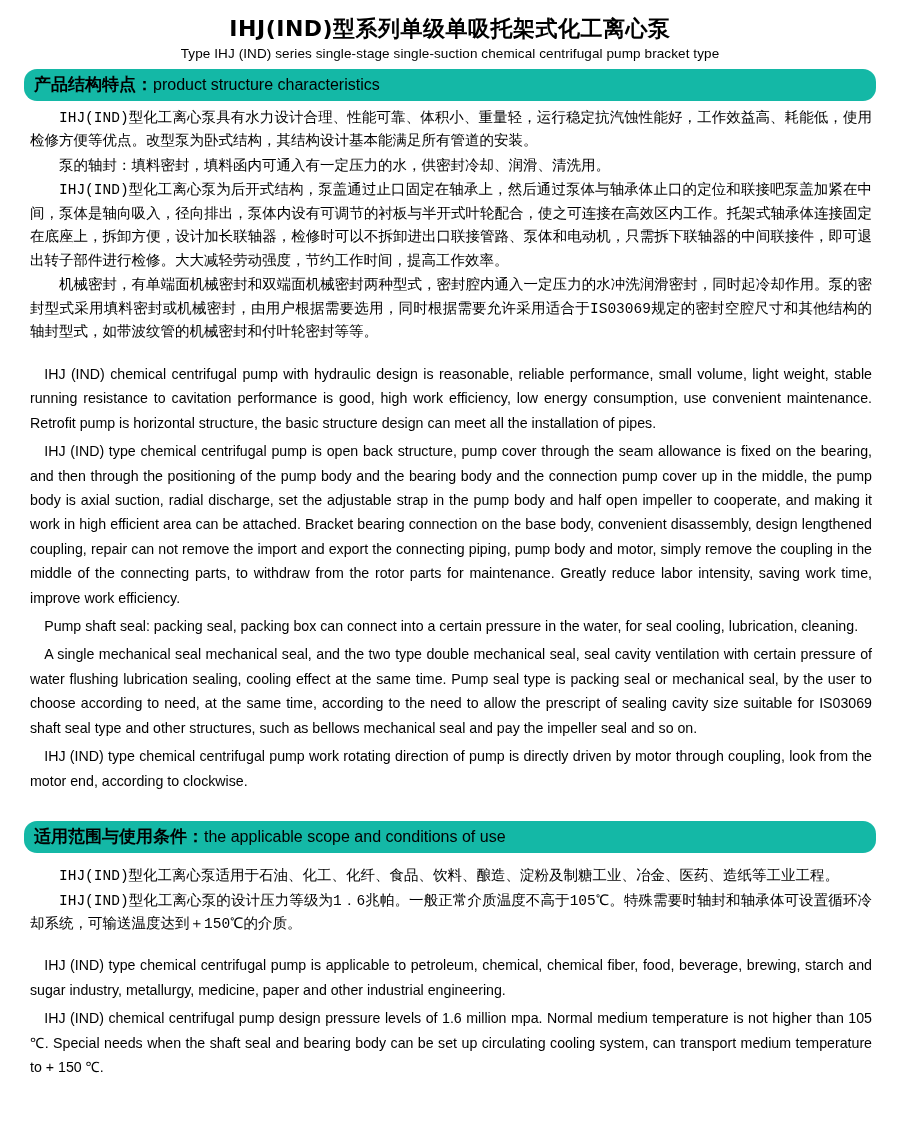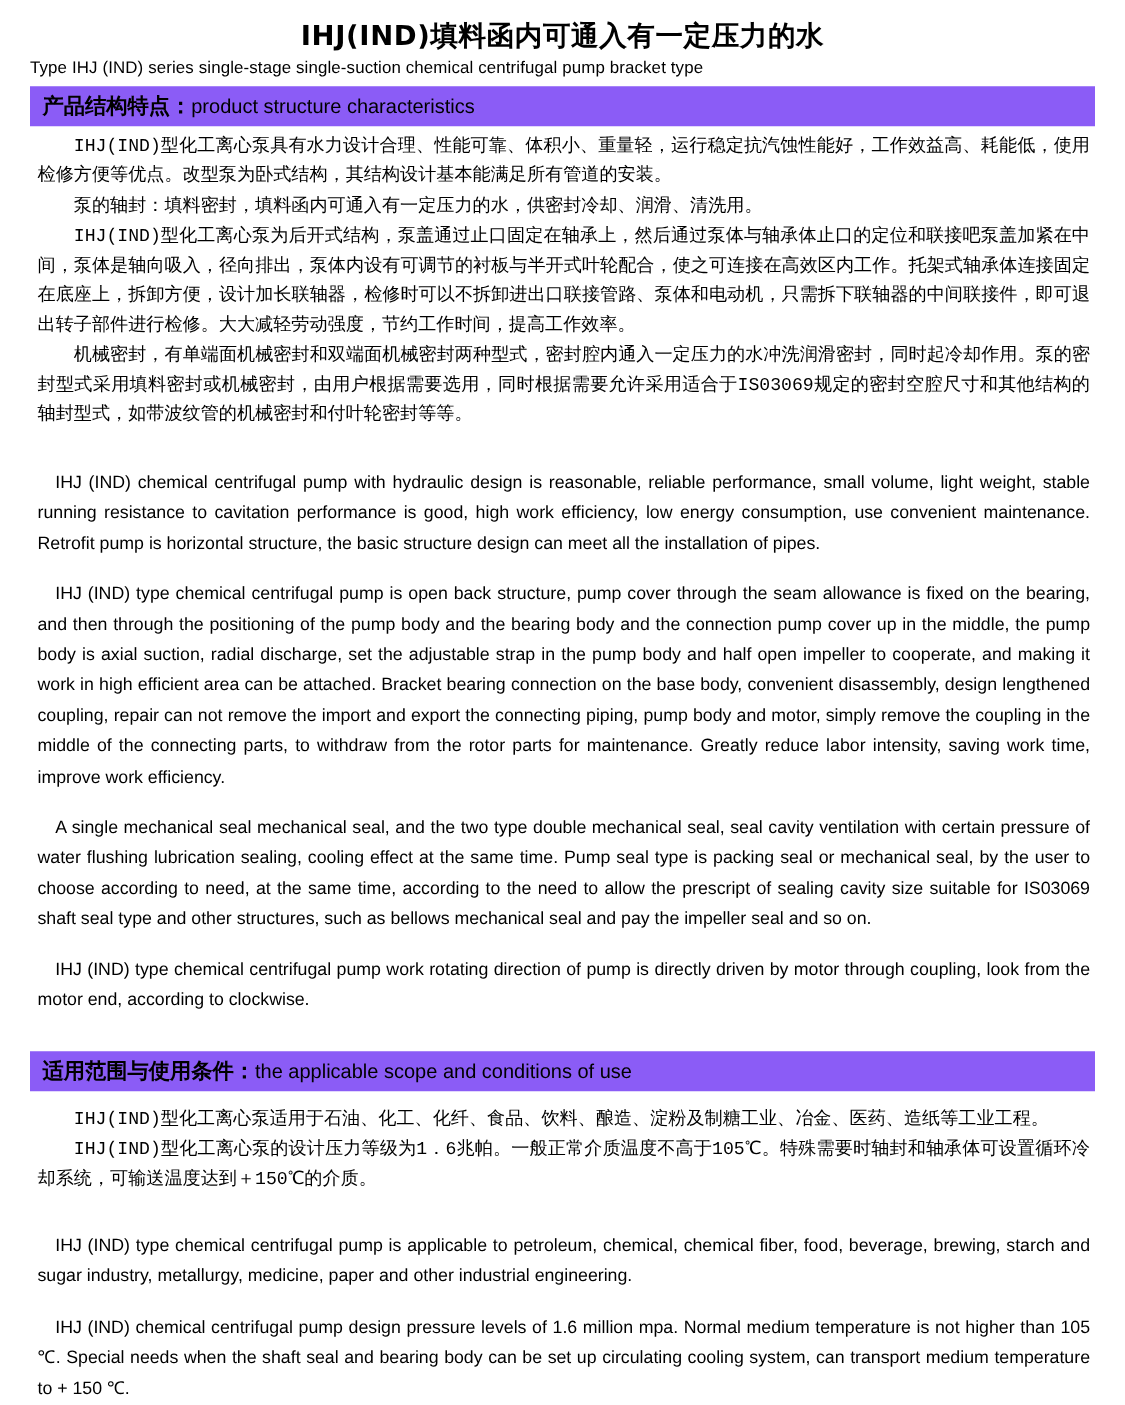--- a/index.html
+++ b/index.html
@@ -22,34 +22,35 @@
   }
   .title-cn {
     text-align: center;
     font-size: 22px;
     font-weight: bold;
     letter-spacing: 0.5px;
     margin: 4px 0 2px 0;
     font-family: "DejaVu Sans", "Liberation Sans", sans-serif;
   }
   .title-en {
-    text-align: left;
+    text-align: center;
     font-size: 13.5px;
     font-weight: normal;
     margin: 0 0 8px 0;
     letter-spacing: 0.1px;
   }
   .section-bar {
-    background: #8b5cf6;
+    background: #14b8a6;
     padding: 4px 10px 5px 10px;
     margin: 6px 0 6px 0;
     font-size: 17px;
     font-weight: bold;
     color: #000;
     font-family: "DejaVu Sans", "Liberation Sans", sans-serif;
+    border-radius: 13px;
   }
   .section-bar .cn {
     font-size: 17px;
     font-weight: bold;
   }
   .section-bar .en {
     font-size: 16px;
     font-weight: normal;
     font-family: "Liberation Sans", sans-serif;
   }
@@ -60,55 +61,56 @@
     text-justify: inter-ideograph;
     margin: 0 0 1px 0;
     text-indent: 2em;
     font-family: Liberation Mono, monospace;
     padding: 0 4px 0 6px;
   }
   .p-en {
     font-size: 14.2px;
     line-height: 1.72;
     text-align: justify;
-    margin: 16px 0 2px 0;
+    margin: 4px 0 2px 0;
     text-indent: 1em;
     padding: 0 4px 0 6px;
   }
   .block-gap {
     height: 12px;
   }
   .block-gap-sm {
     height: 6px;
   }
   .block-gap-lg {
     height: 20px;
   }
 </style>
 </head>
 <body>
 
 <div class="page">
 
-  <div class="title-cn">IHJ(IND)填料函内可通入有一定压力的水</div>
+  <div class="title-cn">IHJ(IND)型系列单级单吸托架式化工离心泵</div>
   <div class="title-en">Type IHJ (IND) series single-stage single-suction chemical centrifugal pump bracket type</div>
 
   <div class="section-bar">
     <span class="cn">产品结构特点：</span><span class="en">product structure characteristics</span>
   </div>
 
   <p class="p-cn">IHJ(IND)型化工离心泵具有水力设计合理、性能可靠、体积小、重量轻，运行稳定抗汽蚀性能好，工作效益高、耗能低，使用检修方便等优点。改型泵为卧式结构，其结构设计基本能满足所有管道的安装。</p>
   <p class="p-cn">泵的轴封：填料密封，填料函内可通入有一定压力的水，供密封冷却、润滑、清洗用。</p>
   <p class="p-cn">IHJ(IND)型化工离心泵为后开式结构，泵盖通过止口固定在轴承上，然后通过泵体与轴承体止口的定位和联接吧泵盖加紧在中间，泵体是轴向吸入，径向排出，泵体内设有可调节的衬板与半开式叶轮配合，使之可连接在高效区内工作。托架式轴承体连接固定在底座上，拆卸方便，设计加长联轴器，检修时可以不拆卸进出口联接管路、泵体和电动机，只需拆下联轴器的中间联接件，即可退出转子部件进行检修。大大减轻劳动强度，节约工作时间，提高工作效率。</p>
   <p class="p-cn">机械密封，有单端面机械密封和双端面机械密封两种型式，密封腔内通入一定压力的水冲洗润滑密封，同时起冷却作用。泵的密封型式采用填料密封或机械密封，由用户根据需要选用，同时根据需要允许采用适合于IS03069规定的密封空腔尺寸和其他结构的轴封型式，如带波纹管的机械密封和付叶轮密封等等。</p>
 
   <div class="block-gap"></div>
 
   <p class="p-en">IHJ (IND) chemical centrifugal pump with hydraulic design is reasonable, reliable performance, small volume, light weight, stable running resistance to cavitation performance is good, high work efficiency, low energy consumption, use convenient maintenance. Retrofit pump is horizontal structure, the basic structure design can meet all the installation of pipes.</p>
   <p class="p-en">IHJ (IND) type chemical centrifugal pump is open back structure, pump cover through the seam allowance is fixed on the bearing, and then through the positioning of the pump body and the bearing body and the connection pump cover up in the middle, the pump body is axial suction, radial discharge, set the adjustable strap in the pump body and half open impeller to cooperate, and making it work in high efficient area can be attached. Bracket bearing connection on the base body, convenient disassembly, design lengthened coupling, repair can not remove the import and export the connecting piping, pump body and motor, simply remove the coupling in the middle of the connecting parts, to withdraw from the rotor parts for maintenance. Greatly reduce labor intensity, saving work time, improve work efficiency.</p>
+  <p class="p-en">Pump shaft seal: packing seal, packing box can connect into a certain pressure in the water, for seal cooling, lubrication, cleaning.</p>
   <p class="p-en">A single mechanical seal mechanical seal, and the two type double mechanical seal, seal cavity ventilation with certain pressure of water flushing lubrication sealing, cooling effect at the same time. Pump seal type is packing seal or mechanical seal, by the user to choose according to need, at the same time, according to the need to allow the prescript of sealing cavity size suitable for IS03069 shaft seal type and other structures, such as bellows mechanical seal and pay the impeller seal and so on.</p>
   <p class="p-en">IHJ (IND) type chemical centrifugal pump work rotating direction of pump is directly driven by motor through coupling, look from the motor end, according to clockwise.</p>
 
   <div class="block-gap-lg"></div>
 
   <div class="section-bar">
     <span class="cn">适用范围与使用条件：</span><span class="en">the applicable scope and conditions of use</span>
   </div>
 
   <div class="block-gap-sm"></div>

